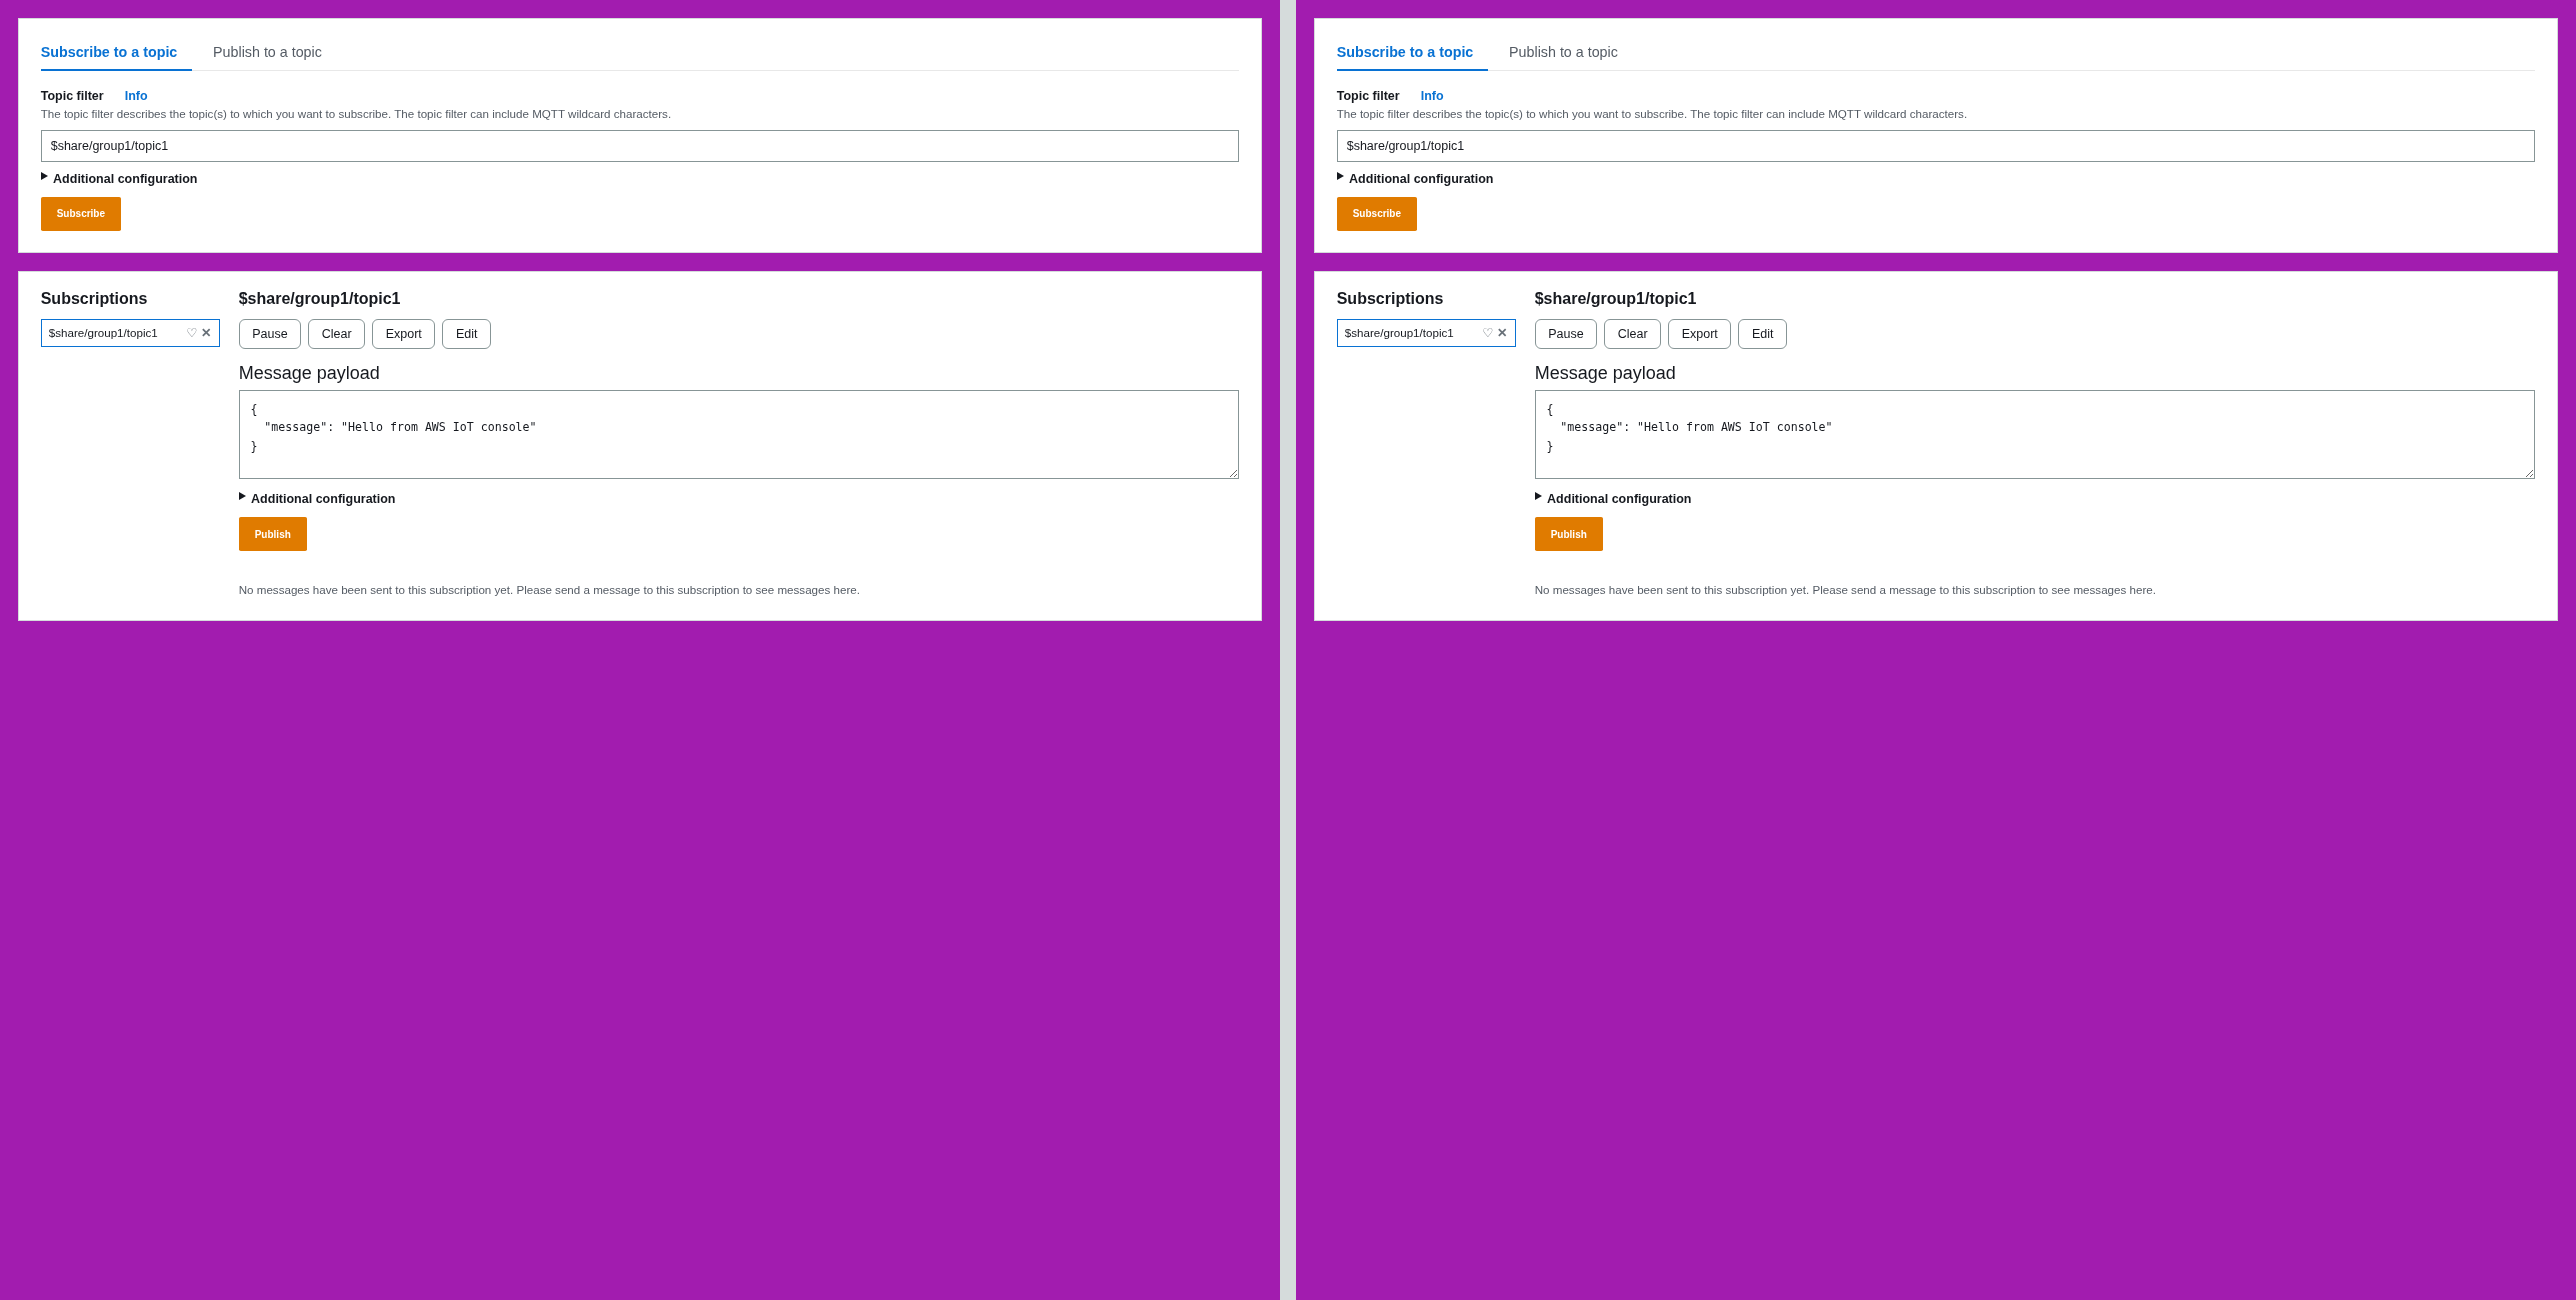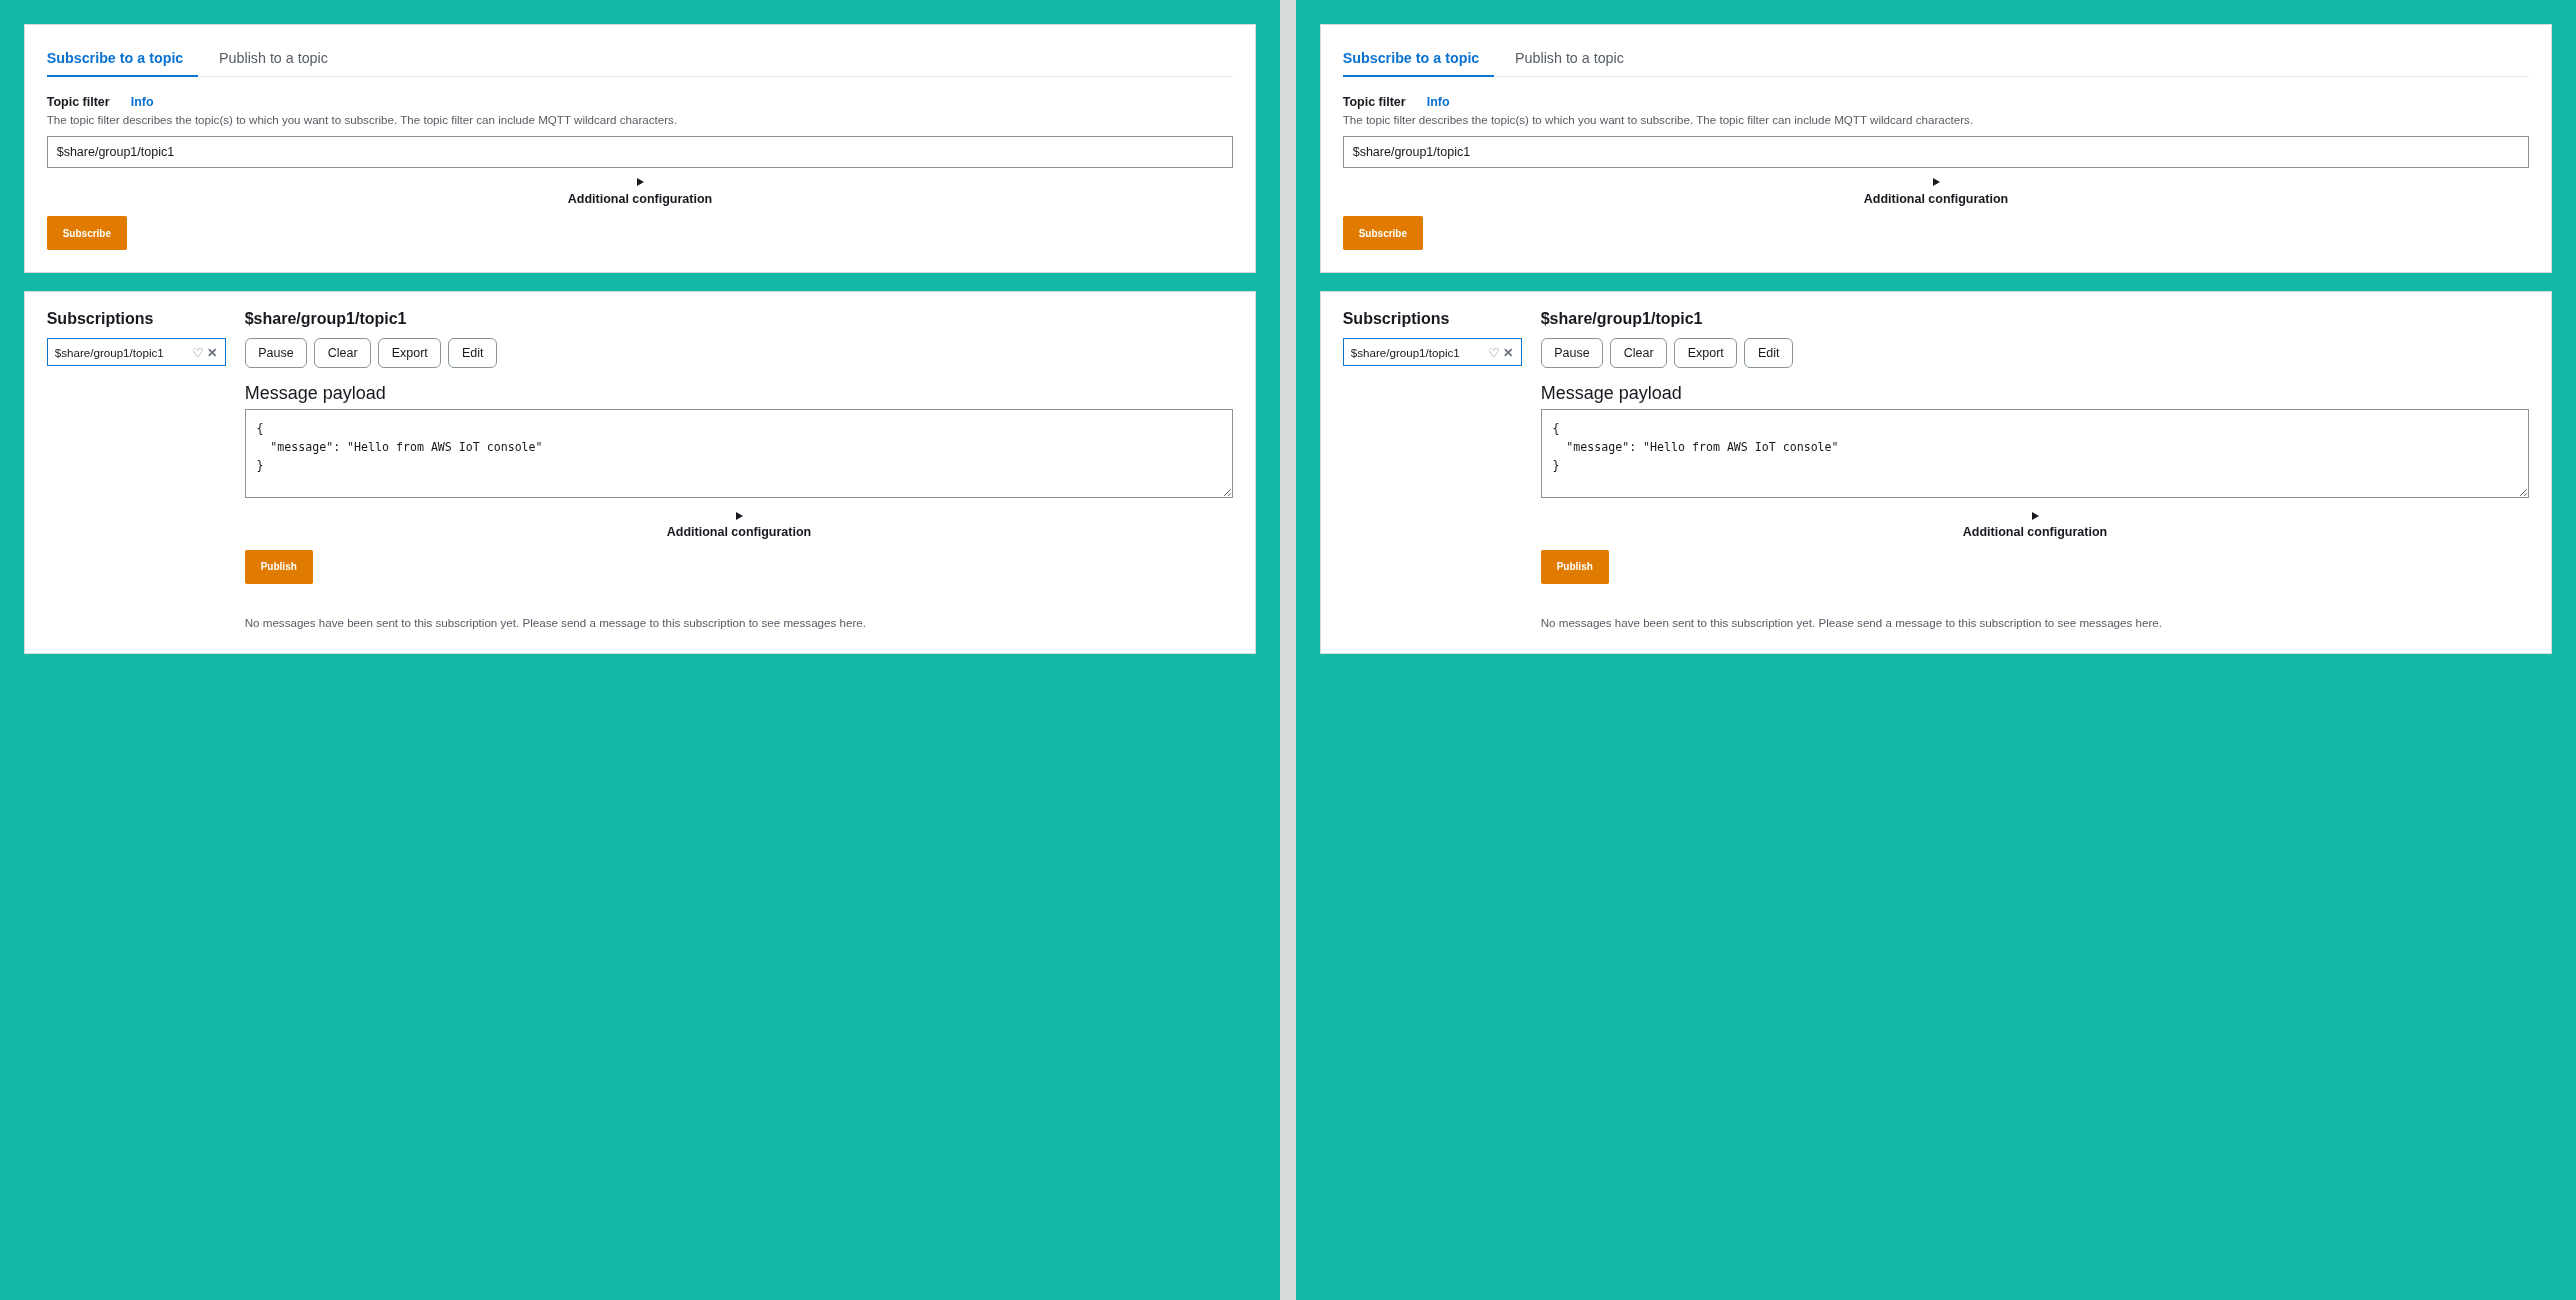--- a/index.html
+++ b/index.html
@@ -6,22 +6,22 @@
     body {
       font-family: "Amazon Ember", Arial, sans-serif;
       font-size: 12.5px;
       background: #f2f3f3;
       display: flex;
       flex-direction: row;
       min-height: 100vh;
     }
     .panel {
       flex: 1;
-      background: #14b8a6;
-      padding: 10px;
+      background: #a21caf;
+      padding: 4px;
       min-width: 0;
     }
     .divider {
       width: 16px;
       background: #d5dbdb;
       flex-shrink: 0;
     }
     .panel-inner {
       padding: 14.3px;
     }
@@ -83,28 +83,26 @@
       border: 0.9px solid #879596;
       padding: 5.4px 9px;
       font-size: 12.5px;
       color: #16191f;
       background: #fff;
       outline: none;
       height: 32px;
     }
     .additional-config {
       display: flex;
-      align-items: center;
       gap: 5.4px;
       margin: 10.7px 0;
       cursor: pointer;
       color: #16191f;
       font-weight: 700;
       font-size: 12.5px;
-      flex-direction: column;
     }
     .triangle-right {
       width: 0;
       height: 0;
       border-top: 4.5px solid transparent;
       border-bottom: 4.5px solid transparent;
       border-left: 7.1px solid #16191f;
       display: inline-block;
     }
     .btn-orange {

